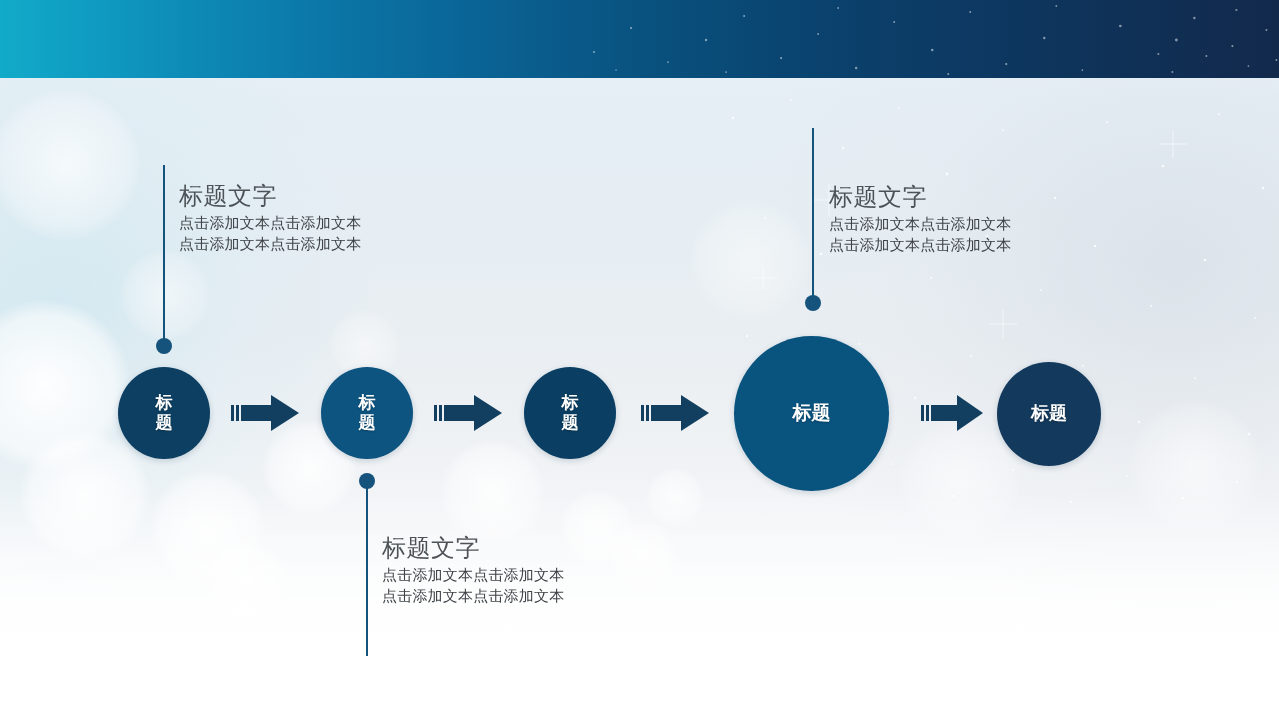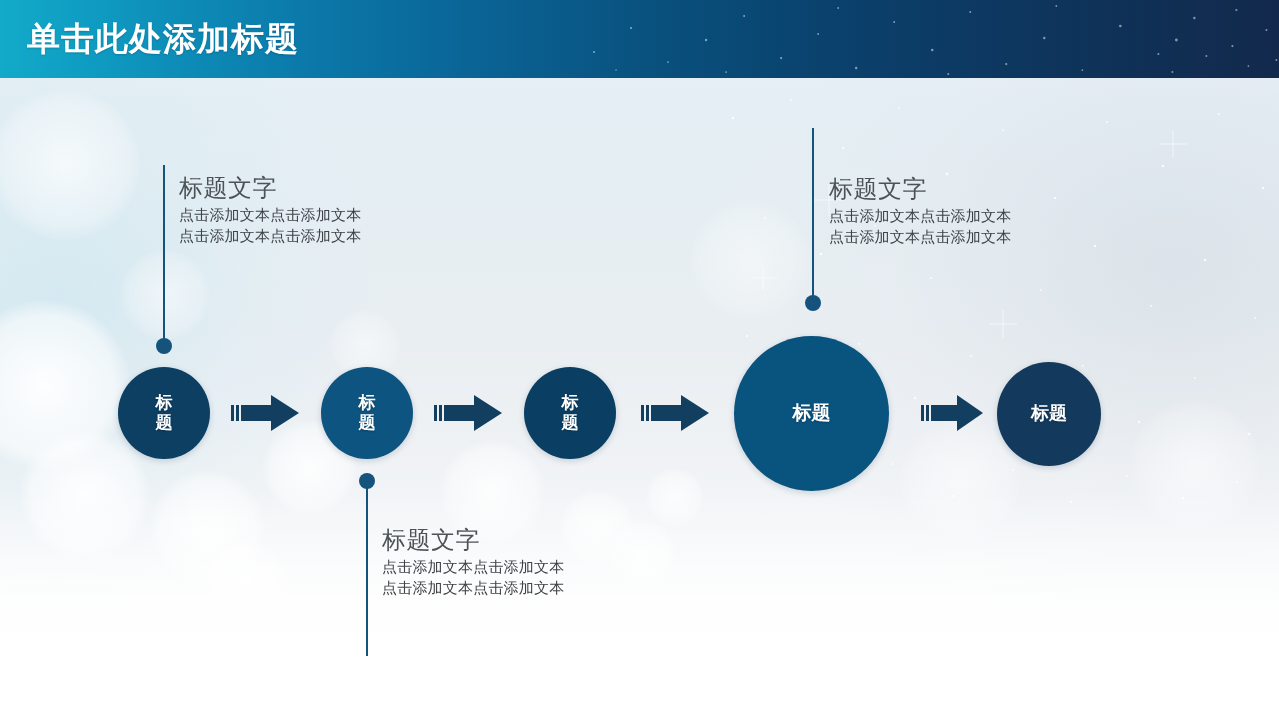--- a/index.html
+++ b/index.html
@@ -145,21 +145,21 @@
     position: absolute;
     width: 16px; height: 16px;
     border-radius: 50%;
     background: #15537d;
   }
   .callout-text { position: absolute; }
   .callout-title {
     font-size: 24px;
     color: #4c5256;
     line-height: 30px;
-    margin: 4px 0 1px 0;
+    margin: 12px 0 1px 0;
     white-space: nowrap;
     letter-spacing: 0.5px;
   }
   .callout-body {
     font-size: 15px;
     color: #3f4347;
     line-height: 21px;
     white-space: nowrap;
     letter-spacing: 0.2px;
   }
@@ -272,21 +272,20 @@
           <circle cx="372" cy="74" r="1"></circle>
           <circle cx="480" cy="6" r="0.9"></circle>
         <circle cx="596" cy="72" r="1"></circle>
           <circle cx="672" cy="66" r="0.9"></circle>
           <circle cx="600" cy="40" r="1.4"></circle>
         <circle cx="630" cy="56" r="1"></circle>
           <circle cx="660" cy="10" r="1.1"></circle>
           <circle cx="700" cy="60" r="1"></circle>
       </g>
     </svg>
-    <div class="header-title">单击此处添加标题</div>
   </div>
 
   <div>
 
     <div class="circle c1">
       <span class="c-label">标题</span>
     </div>
     <div class="circle c2">
       <span class="c-label">标题</span>
     </div>

